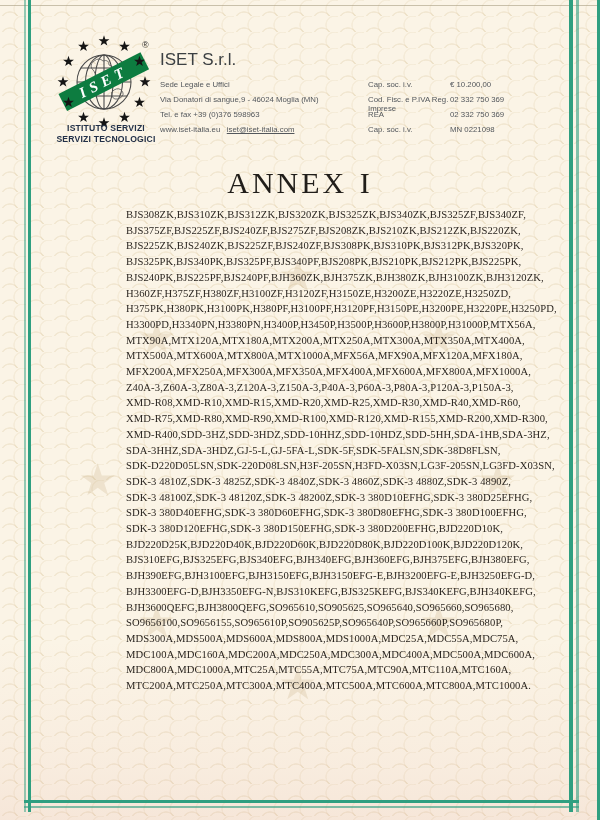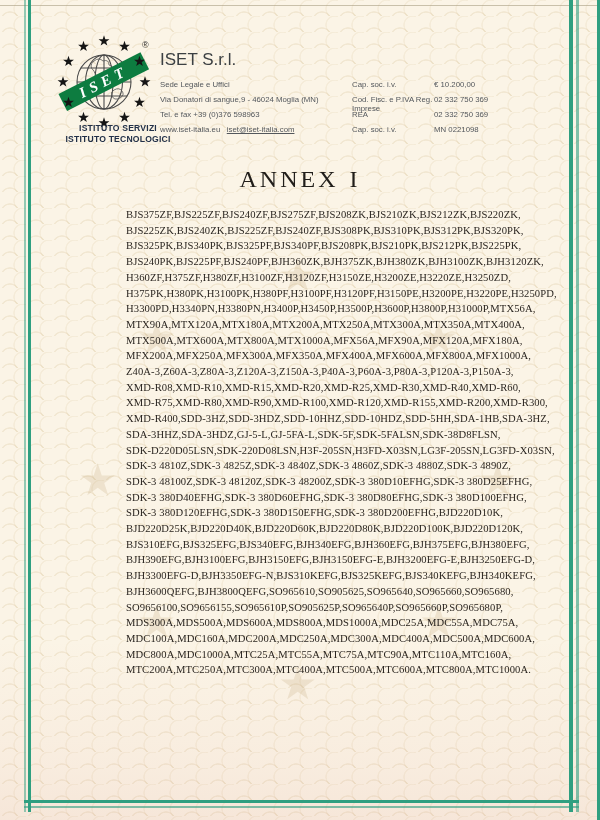--- a/index.html
+++ b/index.html
@@ -31,33 +31,33 @@
   .fl-left-b{left:28px;top:0;height:812px;width:3px;background:#2f9f80;}
   .fl-right-a{left:569px;top:0;height:812px;width:4px;background:#2f9f80;}
   .fl-right-b{left:576px;top:0;height:812px;width:3px;background:rgba(47,159,128,.6);}
   .fl-edge{left:597px;top:0;height:820px;width:3px;background:#2f9f80;}
   .fl-bottom-a{left:24px;right:21px;top:800px;height:3px;background:#2f9f80;}
   .fl-bottom-b{left:24px;right:21px;top:806px;height:2px;background:rgba(47,159,128,.6);}
   
   .logo{position:absolute;left:46px;top:32px;width:120px;height:104px;}
   .org-name{
     position:absolute;left:32px;top:123px;width:148px;text-align:center;
-    font-weight:bold;font-size:8.6px;line-height:10.5px;letter-spacing:.2px;color:#223048;margin-left:12px;
+    font-weight:bold;font-size:8.6px;line-height:10.5px;letter-spacing:.2px;color:#223048;
   }
   .company-name{position:absolute;left:160px;top:50px;font-size:17px;color:#3c4043;}
   .info{position:absolute;left:160px;top:80px;font-size:7.8px;color:#53575c;}
   .info .row{display:flex;height:15px;align-items:flex-start;}
-  .info .c1{width:192px;}
+  .info .c1{width:208px;}
   .info .c2{width:82px;}
   .info .c3{width:120px;}
   .email{ text-decoration:underline;color:#53575c;cursor:pointer;}
   
   .annex-title{
     position:absolute;left:0;right:0;top:166px;text-align:center;
-    font-family:"Liberation Serif",serif;font-size:24px;letter-spacing:3px;word-spacing:2px;color:#211e1a;
+    font-family:"Liberation Serif",serif;font-size:30px;letter-spacing:3px;word-spacing:2px;color:#211e1a;
   }
   .code-list{
     position:absolute;left:126px;top:207px;
     font-family:"Liberation Serif",serif;font-size:10.6px;line-height:15.7px;
     color:#2a2520;letter-spacing:.1px;
   }
   .code-line{white-space:nowrap;}
 </style>
 </head>
 <body>
@@ -123,21 +123,21 @@
       <use href="#star" transform="translate(22.5,70.5) scale(0.95)"></use>
       <use href="#star" transform="translate(17,50) scale(0.95)"></use>
       <use href="#star" transform="translate(22.5,29.5) scale(0.95)"></use>
       <use href="#star" transform="translate(37.5,14.5) scale(0.95)"></use>
     </g>
     <text x="96" y="16" font-size="9" fill="#333">®</text>
   </svg>
 
   <div class="org-name">
     <div>ISTITUTO SERVIZI</div>
-    <div>ISTITUTO TECNOLOGICI</div>
+    <div>SERVIZI TECNOLOGICI</div>
   </div>
 
   <div class="company-name">ISET S.r.l.</div>
 
   <div class="info">
     <div class="row">
       <div class="c1">Sede Legale e Uffici</div>
       <div class="c2">Cap. soc. i.v.</div>
       <div class="c3">€ 10.200,00</div>
     </div>
@@ -157,20 +157,21 @@
         <span>&nbsp;</span>
         <span class="email">iset@iset-italia.com</span>
       </div>
       <div class="c2">Cap. soc. i.v.</div>
       <div class="c3">MN 0221098</div>
     </div>
   </div>
 
   <div class="annex-title">ANNEX I</div>
   <div class="code-list">
+      <div class="code-line">BJS308ZK,BJS310ZK,BJS312ZK,BJS320ZK,BJS325ZK,BJS340ZK,BJS325ZF,BJS340ZF,</div>
       <div class="code-line">BJS375ZF,BJS225ZF,BJS240ZF,BJS275ZF,BJS208ZK,BJS210ZK,BJS212ZK,BJS220ZK,</div>
       <div class="code-line">BJS225ZK,BJS240ZK,BJS225ZF,BJS240ZF,BJS308PK,BJS310PK,BJS312PK,BJS320PK,</div>
       <div class="code-line">BJS325PK,BJS340PK,BJS325PF,BJS340PF,BJS208PK,BJS210PK,BJS212PK,BJS225PK,</div>
       <div class="code-line">BJS240PK,BJS225PF,BJS240PF,BJH360ZK,BJH375ZK,BJH380ZK,BJH3100ZK,BJH3120ZK,</div>
       <div class="code-line">H360ZF,H375ZF,H380ZF,H3100ZF,H3120ZF,H3150ZE,H3200ZE,H3220ZE,H3250ZD,</div>
       <div class="code-line">H375PK,H380PK,H3100PK,H380PF,H3100PF,H3120PF,H3150PE,H3200PE,H3220PE,H3250PD,</div>
       <div class="code-line">H3300PD,H3340PN,H3380PN,H3400P,H3450P,H3500P,H3600P,H3800P,H31000P,MTX56A,</div>
       <div class="code-line">MTX90A,MTX120A,MTX180A,MTX200A,MTX250A,MTX300A,MTX350A,MTX400A,</div>
       <div class="code-line">MTX500A,MTX600A,MTX800A,MTX1000A,MFX56A,MFX90A,MFX120A,MFX180A,</div>
       <div class="code-line">MFX200A,MFX250A,MFX300A,MFX350A,MFX400A,MFX600A,MFX800A,MFX1000A,</div>

